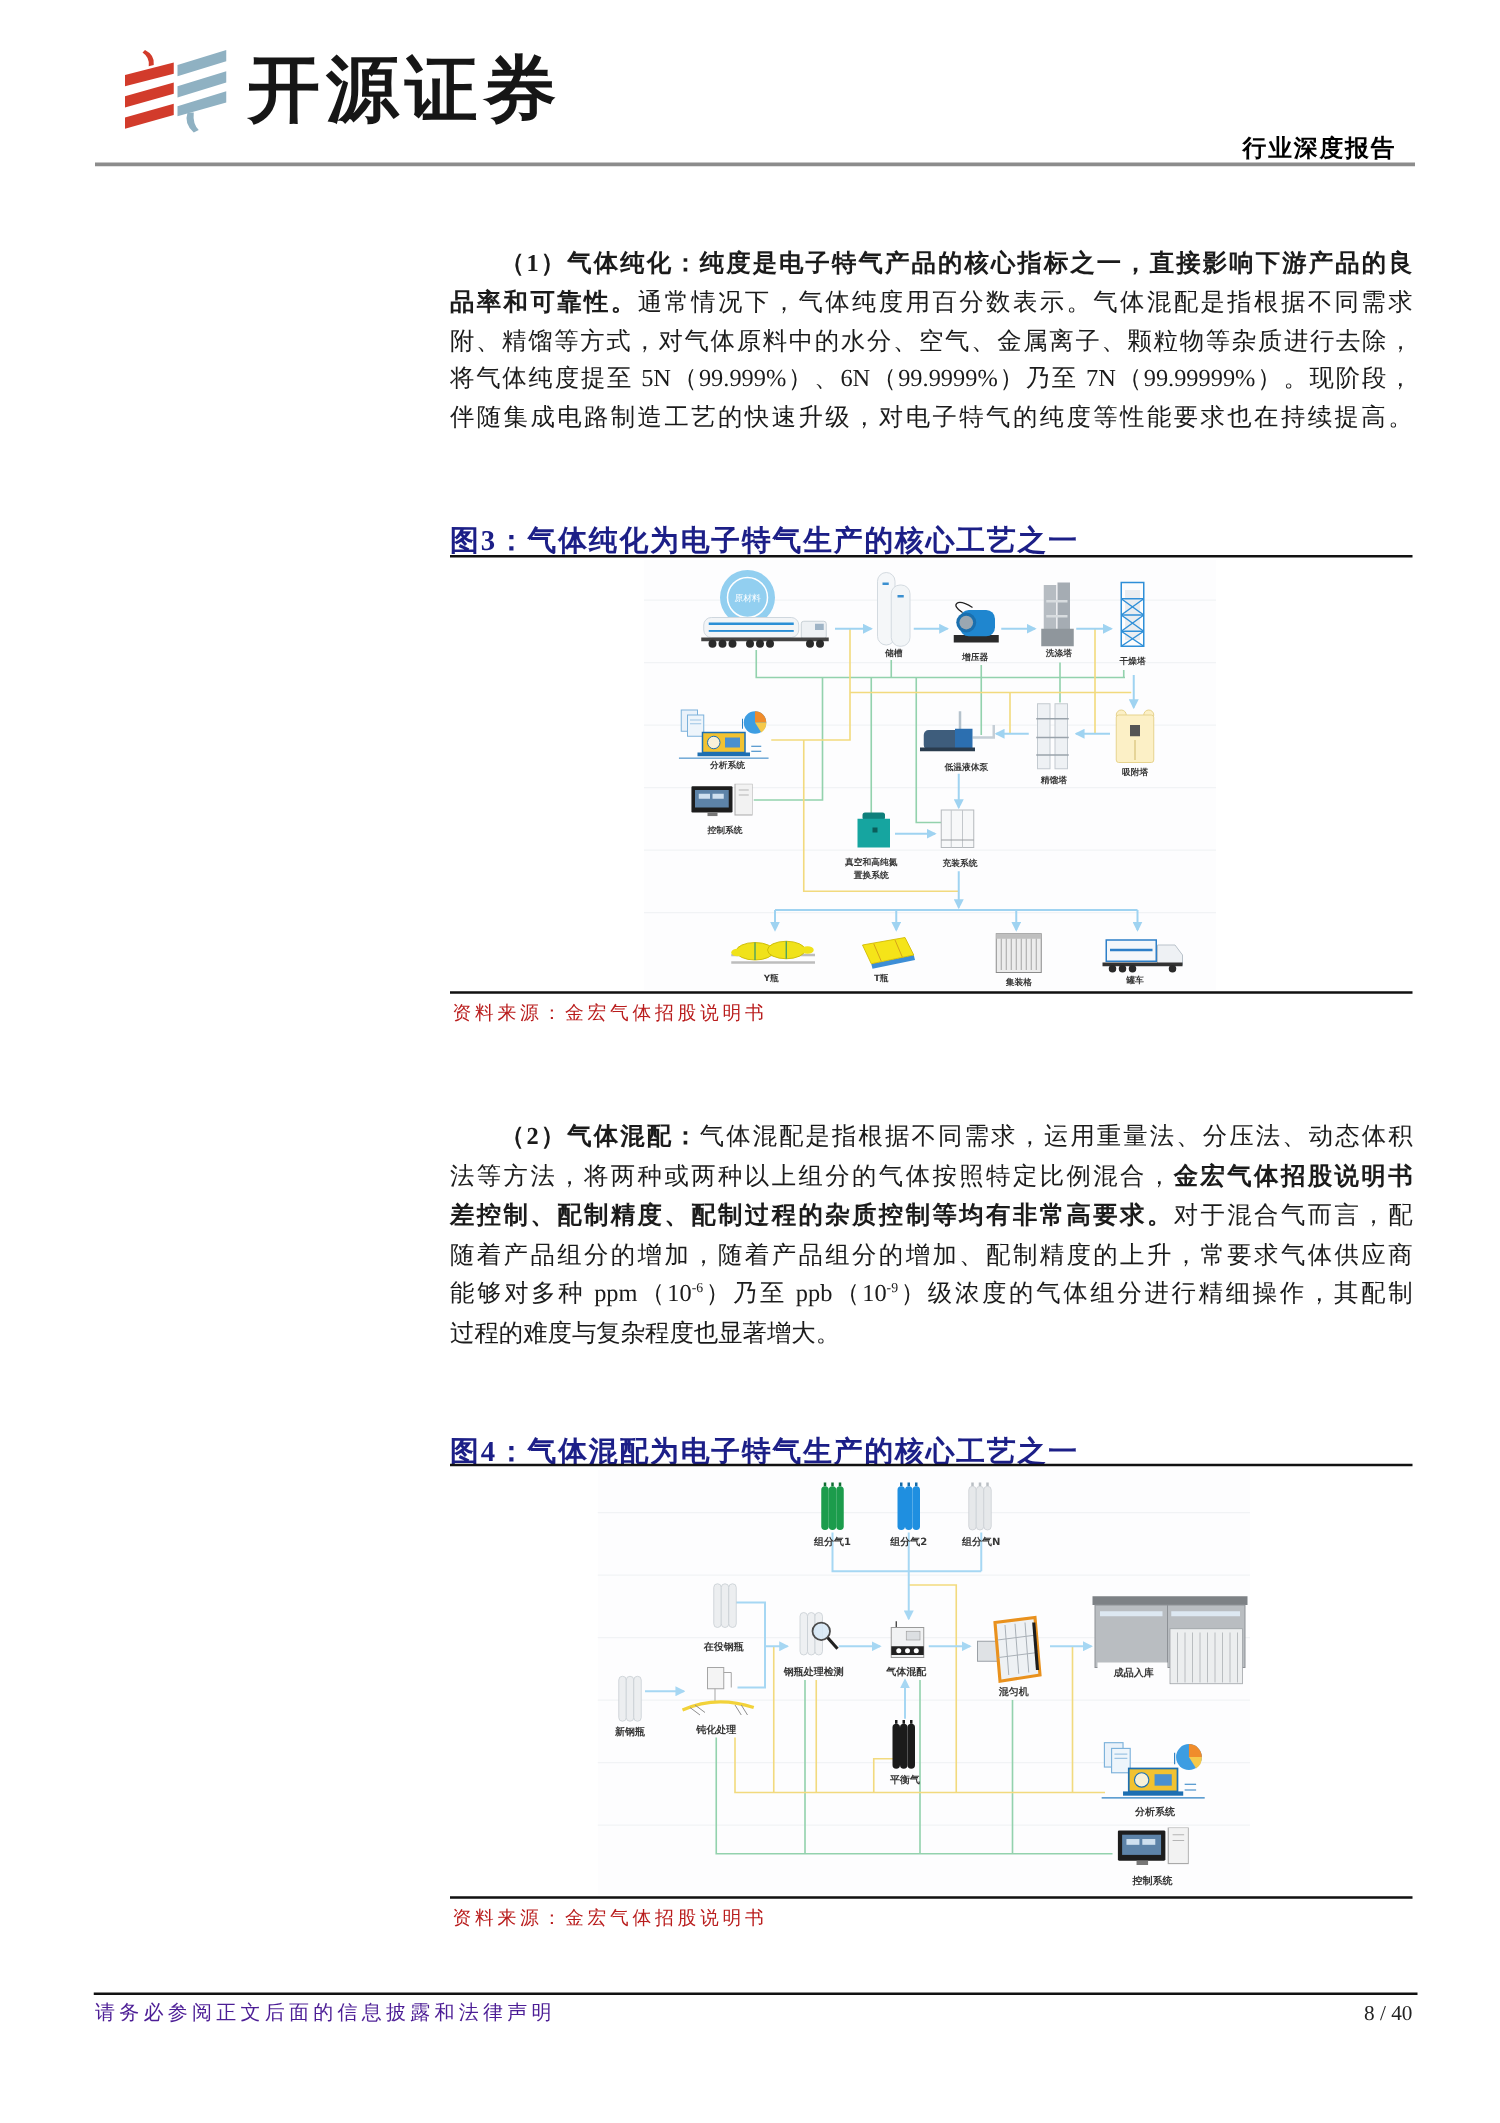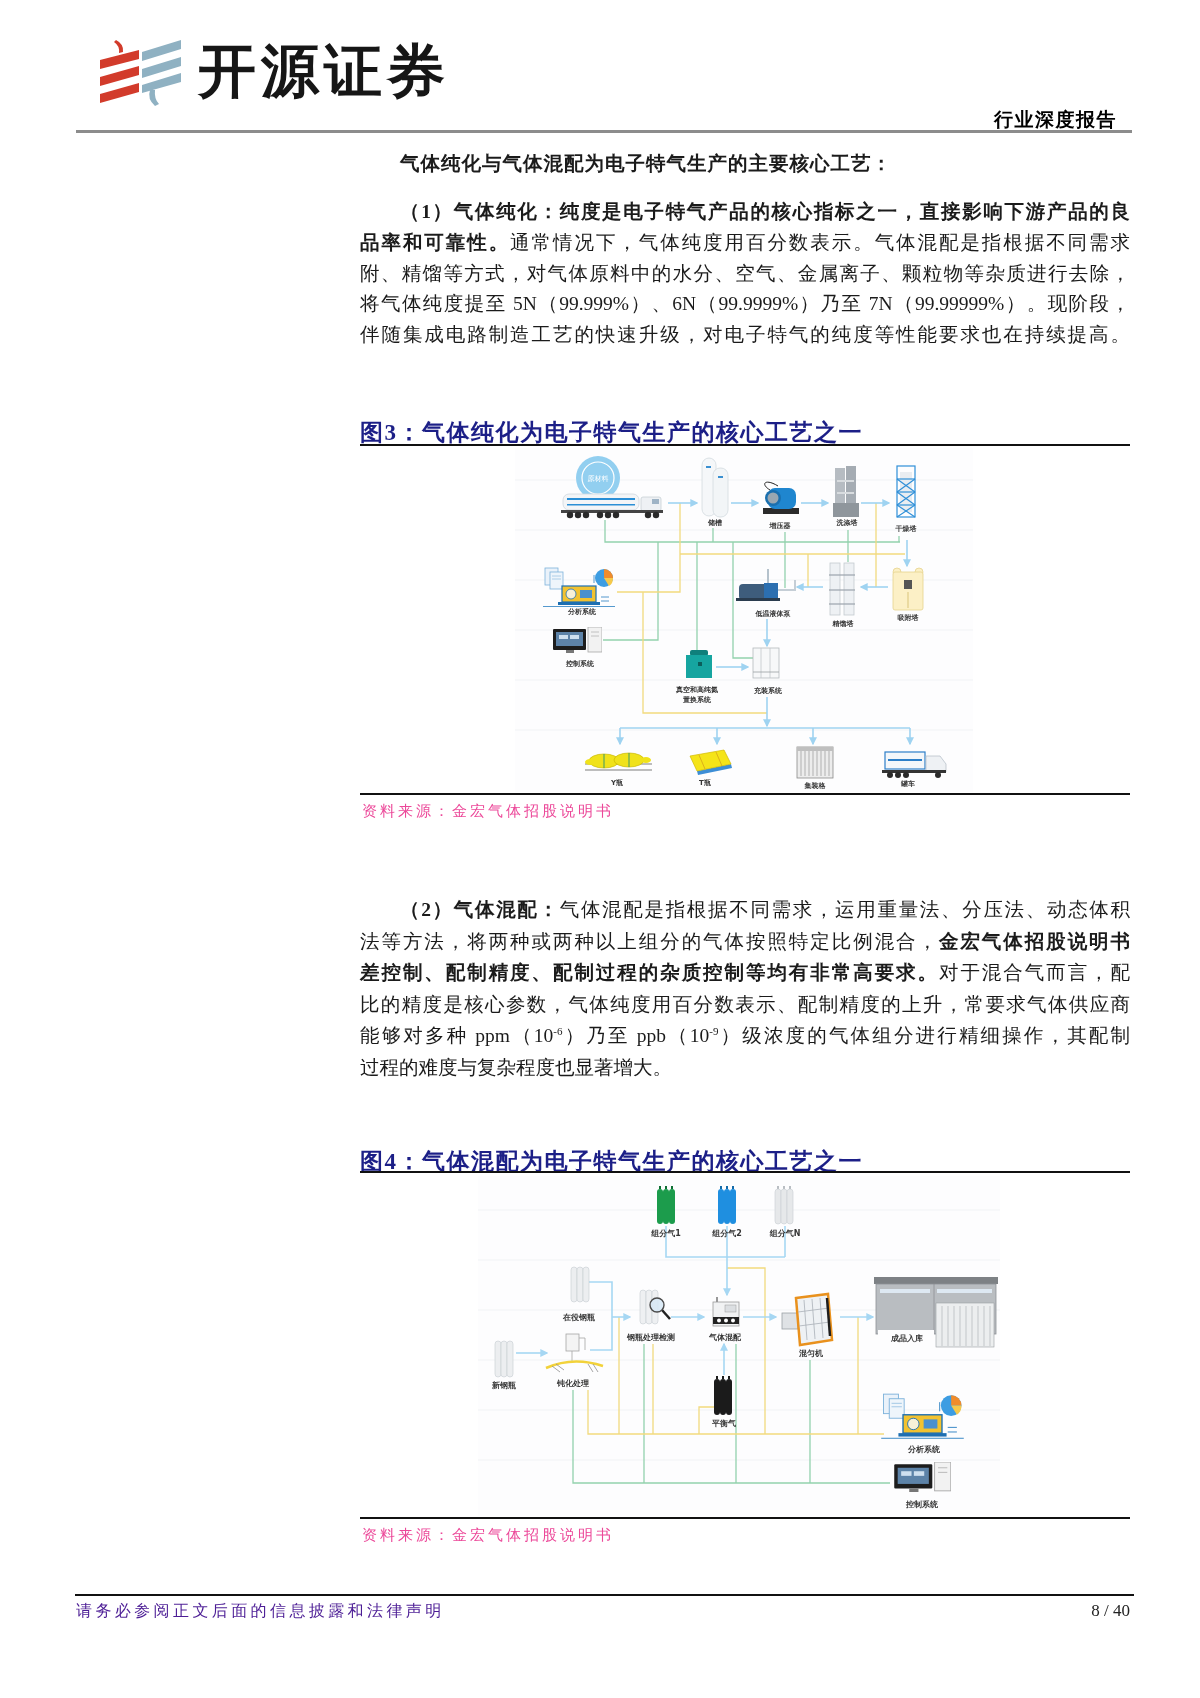--- a/index.html
+++ b/index.html
@@ -31,21 +31,21 @@
   .em { font-weight: 700; }
   .sup { font-size: 11px; vertical-align: super; line-height: 0; }
 
   
   .fig-caption {
     position: absolute; left: 360px; font-weight: 700; font-size: 23px; line-height: 24px;
     letter-spacing: 1.5px; color: #1c1f87;
   }
   .fig-rule { position: absolute; left: 360px; width: 770px; height: 2px; background: #111; }
   .fig-source {
-    position: absolute; left: 362px; font-size: 15px; line-height: 20px; letter-spacing: 3px; color: #ec4899;
+    position: absolute; left: 362px; font-size: 15px; line-height: 20px; letter-spacing: 3px; color: #b91c1c;
   }
   .diagram { position: absolute; overflow: hidden; }
   .diagram text {
     font-family: "DejaVu Sans", "Liberation Sans", sans-serif; font-weight: 700; font-size: 7px; fill: #363636;
   }
   .diagram.d4 text { font-size: 8px; }
   .diagram text.on-blue { fill: #ffffff; font-weight: 400; }
 
   
   .footer-rule { position: absolute; left: 75px; top: 1594px; width: 1059px; height: 2px; background: #111; }
@@ -99,23 +99,20 @@
       <polygon points="142,52 181,40 181,49 142,61"></polygon>
       <polygon points="142,69 181,57 181,66 142,78"></polygon>
       <polygon points="142,85 181,73 181,82 142,93"></polygon>
       <path d="M150,90 Q147,99 155,106 L159,104 Q154,99 155,90 Z"></path>
     </g>
   </svg>
   <div class="brand-name">开源证券</div>
   <div class="report-type">行业深度报告</div>
   <div class="header-rule"></div>
 
-  <div class="text-block" style="top:148px">
-    <div class="heading">气体纯化与气体混配为电子特气生产的主要核心工艺：</div>
-  </div>
 
   <div class="text-block p1" style="top:197px">
     <div class="line indent">
       <span class="em">（1）气体纯化：</span><span class="em">纯度是电子特气产品的核心指标之一，直接影响下游产品的良</span>
     </div>
     <div class="line">
       <span class="em">品率和可靠性。</span><span>通常情况下，气体纯度用百分数表示。气体混配是指根据不同需求</span>
     </div>
     <div class="line">
       <span>附、精馏等方式，对气体原料中的水分、空气、金属离子、颗粒物等杂质进行去除，</span>
@@ -359,21 +356,21 @@
     <div class="line indent">
       <span class="em">（2）气体混配：</span><span>气体混配是指根据不同需求，运用重量法、分压法、动态体积</span>
     </div>
     <div class="line">
       <span>法等方法，将两种或两种以上组分的气体按照特定比例混合，</span><span class="em">金宏气体招股说明书</span>
     </div>
     <div class="line">
       <span class="em">差控制、配制精度、配制过程的杂质控制等均有非常高要求。</span><span>对于混合气而言，配</span>
     </div>
     <div class="line">
-      <span>比的精度是核心参数，气体纯度用百分数表示、配制精度的上升，常要求气体供应商</span>
+      <span>随着产品组分的增加，随着产品组分的增加、配制精度的上升，常要求气体供应商</span>
     </div>
     <div class="line">
       <span>能够对多种 ppm（10</span><span class="sup">-6</span><span>）乃至 ppb（10</span><span class="sup">-9</span><span>）级浓度的气体组分进行精细操作，其配制</span>
     </div>
     <div class="line last">
       <span>过程的难度与复杂程度也显著增大。</span>
     </div>
   </div>
 
   <div class="fig-caption" style="top:1150px">图4：气体混配为电子特气生产的核心工艺之一</div>

